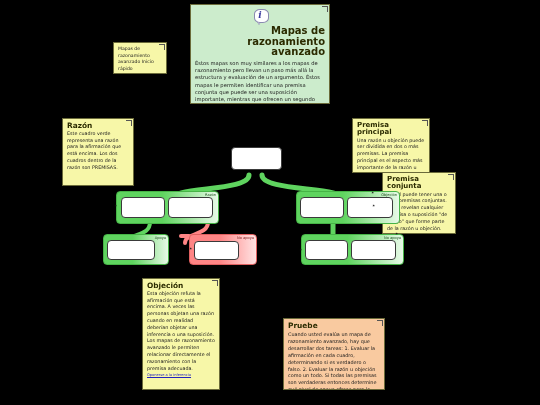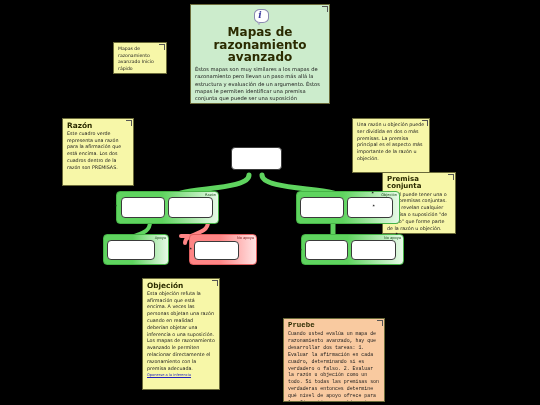--- a/index.html
+++ b/index.html
@@ -14,21 +14,21 @@
 
   .note-title{font-weight:bold;color:#2b2b00;margin:0 0 1px 0;line-height:1.05;}
   .note-body{color:#1b1b1b;margin:0;}
   .note-link{color:#2020c0;text-decoration:underline;display:block;margin-top:1px;
              white-space:nowrap;overflow:hidden;text-overflow:clip;}
   .corner{position:absolute;top:1px;right:1px;width:5px;height:5px;
           border-top:1px solid #555;border-right:1px solid #555;}
 
   
   #info-card{left:190px;top:4px;width:140px;height:100px;font-size:5.2px;line-height:1.42;}
-  #info-card .note-title{font-size:12px;text-align:center;margin-bottom:2px;}
+  #info-card .note-title{font-size:10px;text-align:right;margin-bottom:2px;}
   #info-card .note-body{text-align:left;}
   #info-card .note-link{font-size:3.6px;}
   .info-icon{width:15px;height:16px;margin:1px auto 1px auto;position:relative;}
   .info-icon .bub{position:absolute;left:1px;top:0;width:13px;height:12px;
       background:#fff;border:1px solid #8a8ab0;border-radius:6px/5px;}
   .info-icon .tail{position:absolute;left:3px;top:10px;width:0;height:0;
       border-left:3px solid transparent;border-right:3px solid transparent;
       border-top:5px solid #fff;}
   .info-icon .tailb{position:absolute;left:2px;top:10px;width:0;height:0;
       border-left:4px solid transparent;border-right:4px solid transparent;
@@ -41,21 +41,21 @@
   #razon-note{left:62px;top:118px;width:72px;height:68px;font-size:4.8px;line-height:1.42;}
   #razon-note .note-title{font-size:7.4px;}
   #premisa-principal{left:352px;top:118px;width:78px;height:55px;font-size:4.8px;line-height:1.42;}
   #premisa-principal .note-title{font-size:7px;}
   #premisa-conjunta{left:382px;top:172px;width:74px;height:62px;font-size:4.8px;line-height:1.42;}
   #premisa-conjunta .note-title{font-size:7px;}
   #premisa-conjunta .note-link{font-size:3.4px;}
   #objecion-note{left:142px;top:278px;width:78px;height:112px;font-size:4.8px;line-height:1.42;}
   #objecion-note .note-title{font-size:7.4px;}
   #objecion-note .note-link{font-size:3.6px;}
-  #pruebe-note{left:283px;top:318px;width:102px;height:84px;font-size:4.9px;line-height:1.42;font-family:Liberation Mono, monospace;}
+  #pruebe-note{left:283px;top:318px;width:102px;height:72px;font-size:4.9px;line-height:1.42;}
   #pruebe-note .note-title{font-size:7.4px;}
   #pruebe-note .note-link{font-size:3.4px;}
 
   
   #diagram{position:absolute;left:0;top:0;width:540px;height:405px;}
   #wires{position:absolute;left:0;top:0;}
 
   .claim{position:absolute;box-sizing:border-box;background:#fff;
          border:1px solid #3a3a3a;border-radius:4px;z-index:6;}
   .group{position:absolute;box-sizing:border-box;border-radius:4px;z-index:4;}
@@ -143,20 +143,21 @@
   <div class="corner"></div>
 </div>
 
 <div class="note note-yellow" id="razon-note">
   <div class="note-title">Razón</div>
   <div class="note-body">Este cuadro verde representa una razón para la afirmación que está encima. Los dos cuadros dentro de la razón son PREMISAS.</div>
   <div class="corner"></div>
 </div>
 
 <div class="note note-yellow" id="premisa-principal">
+  <div class="note-title">Premisa principal</div>
   <div class="note-body">Una razón u objeción puede ser dividida en dos o más premisas. La premisa principal es el aspecto más importante de la razón u objeción.</div>
 
   <div class="corner"></div>
 </div>
 
 <div class="note note-yellow" id="premisa-conjunta">
   <div class="note-title">Premisa conjunta</div>
   <div class="note-body">Usted puede tener una o más premisas conjuntas. Éstas revelan cualquier premisa o suposición "de apoyo" que forme parte de la razón u objeción.</div>
   <a class="note-link" href="#">Principio simple que ace...</a>
   <div class="corner"></div>

